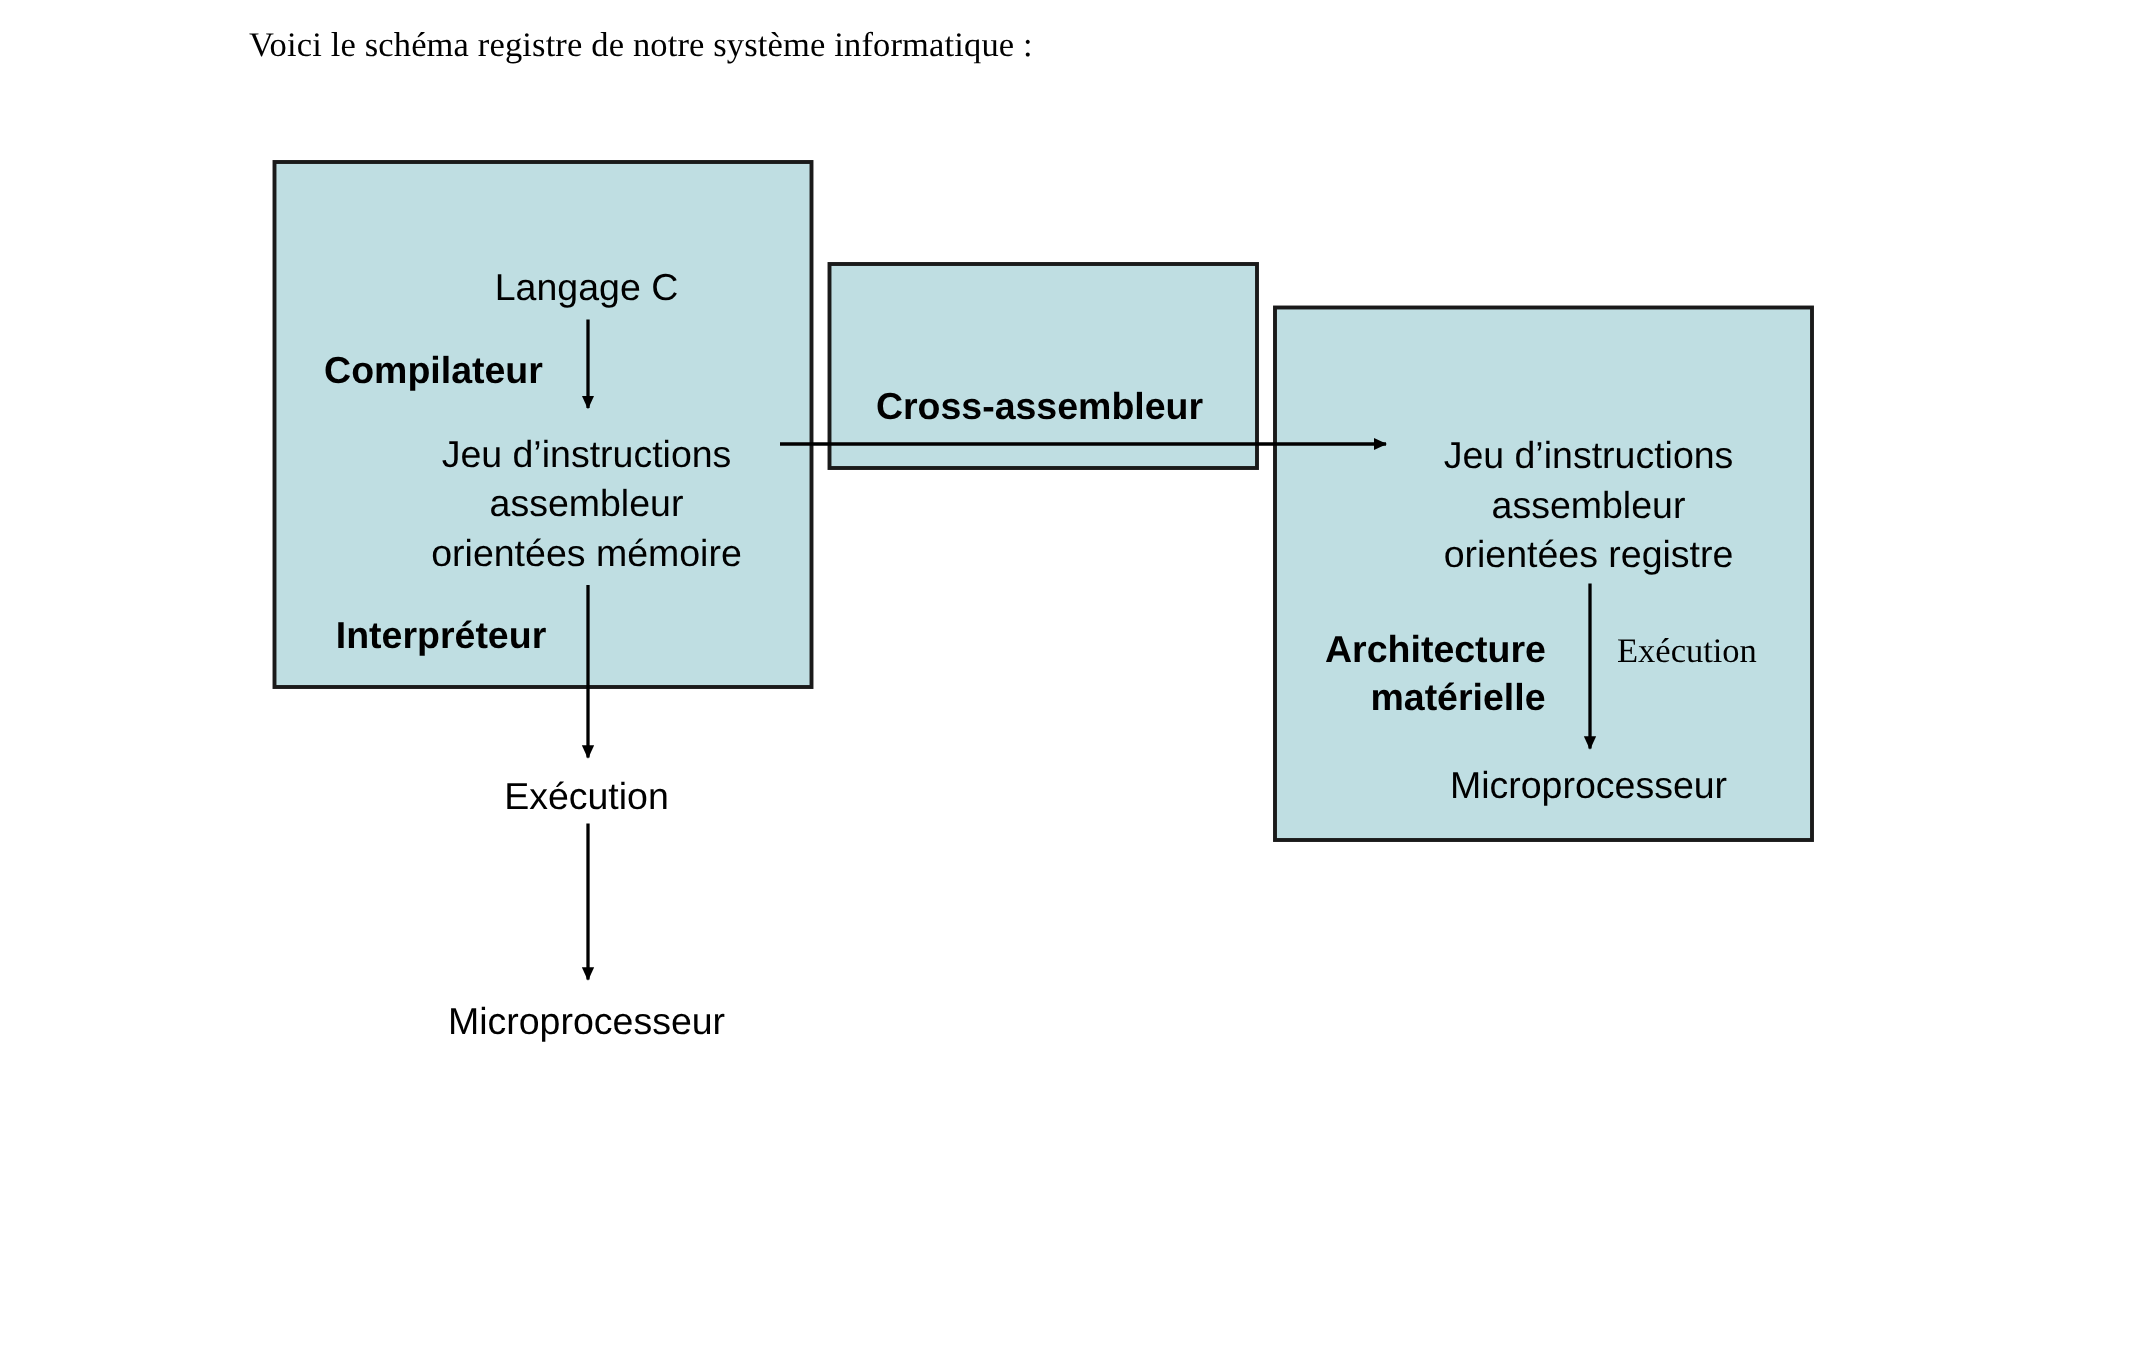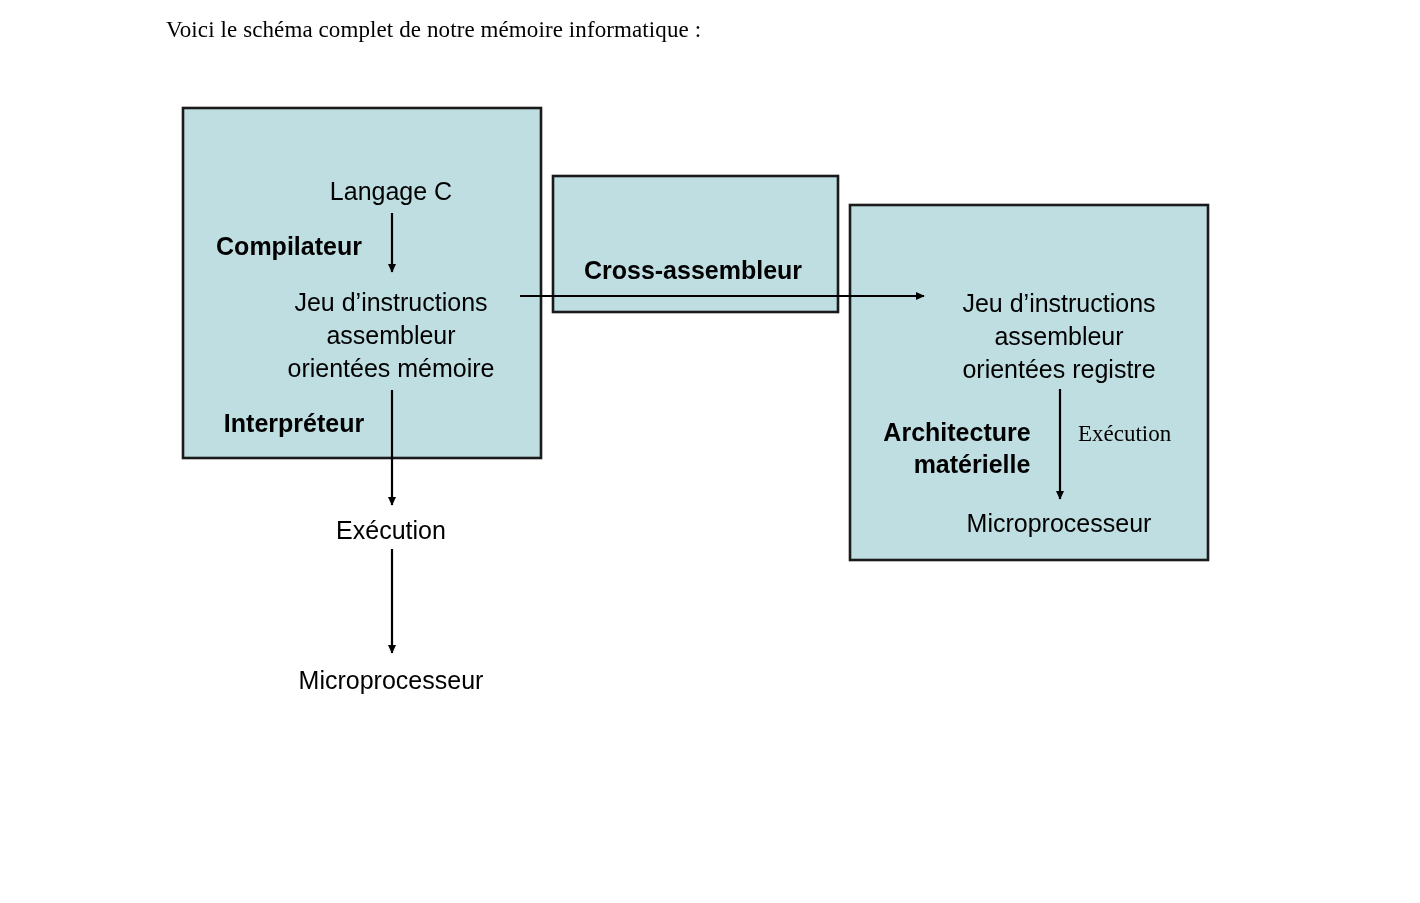--- a/index.html
+++ b/index.html
@@ -65,21 +65,21 @@
   .t-serif {
     font-family: "Liberation Serif", serif;
     font-size: 23px;
   }
 </style>
 </head>
 <body>
 
 <div id="page">
 
-  <div class="intro-text">Voici le schéma complet de notre mémoire informatique :</div>
+  <div class="intro-text">Voici le schéma registre de notre système informatique :</div>
 
   <svg id="diagram" viewBox="0 0 1420 903">
 
     <defs>
       <marker id="arrowhead" markerWidth="9" markerHeight="9" refX="8.2" refY="4.5" orient="auto" markerUnits="userSpaceOnUse">
         <path d="M0,0.4 L9,4.5 L0,8.6 z" class="dg-head"></path>
       </marker>
     </defs>
 
     <rect class="dg-box" fill="#bfdee2" x="183" y="108" width="358" height="350"></rect>

